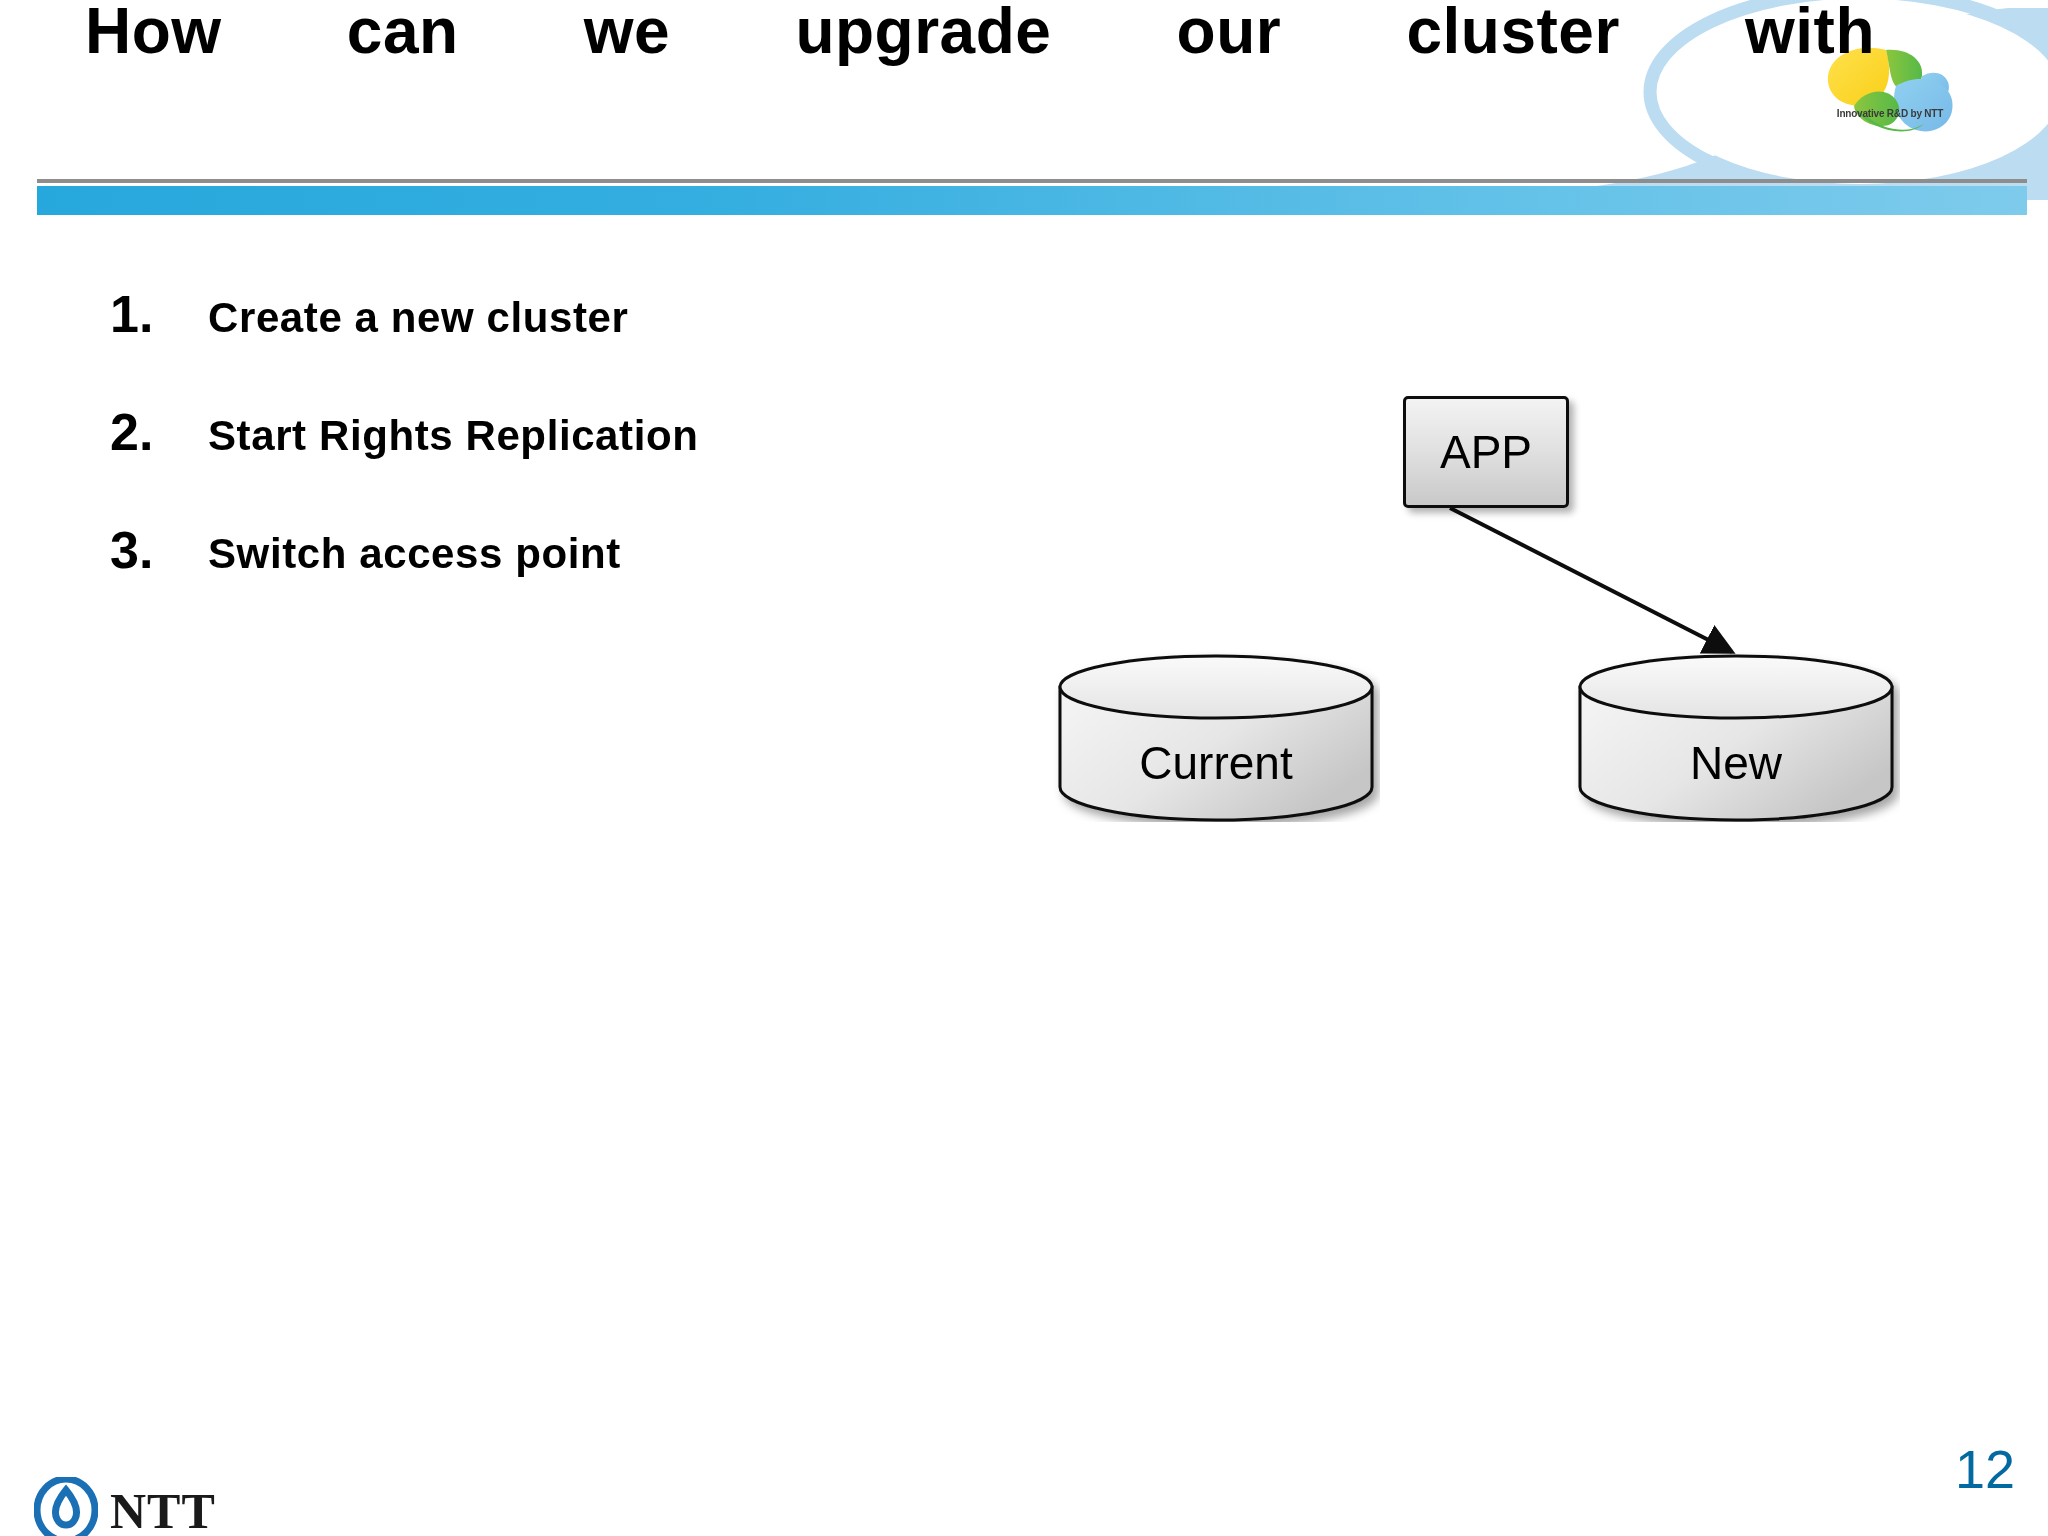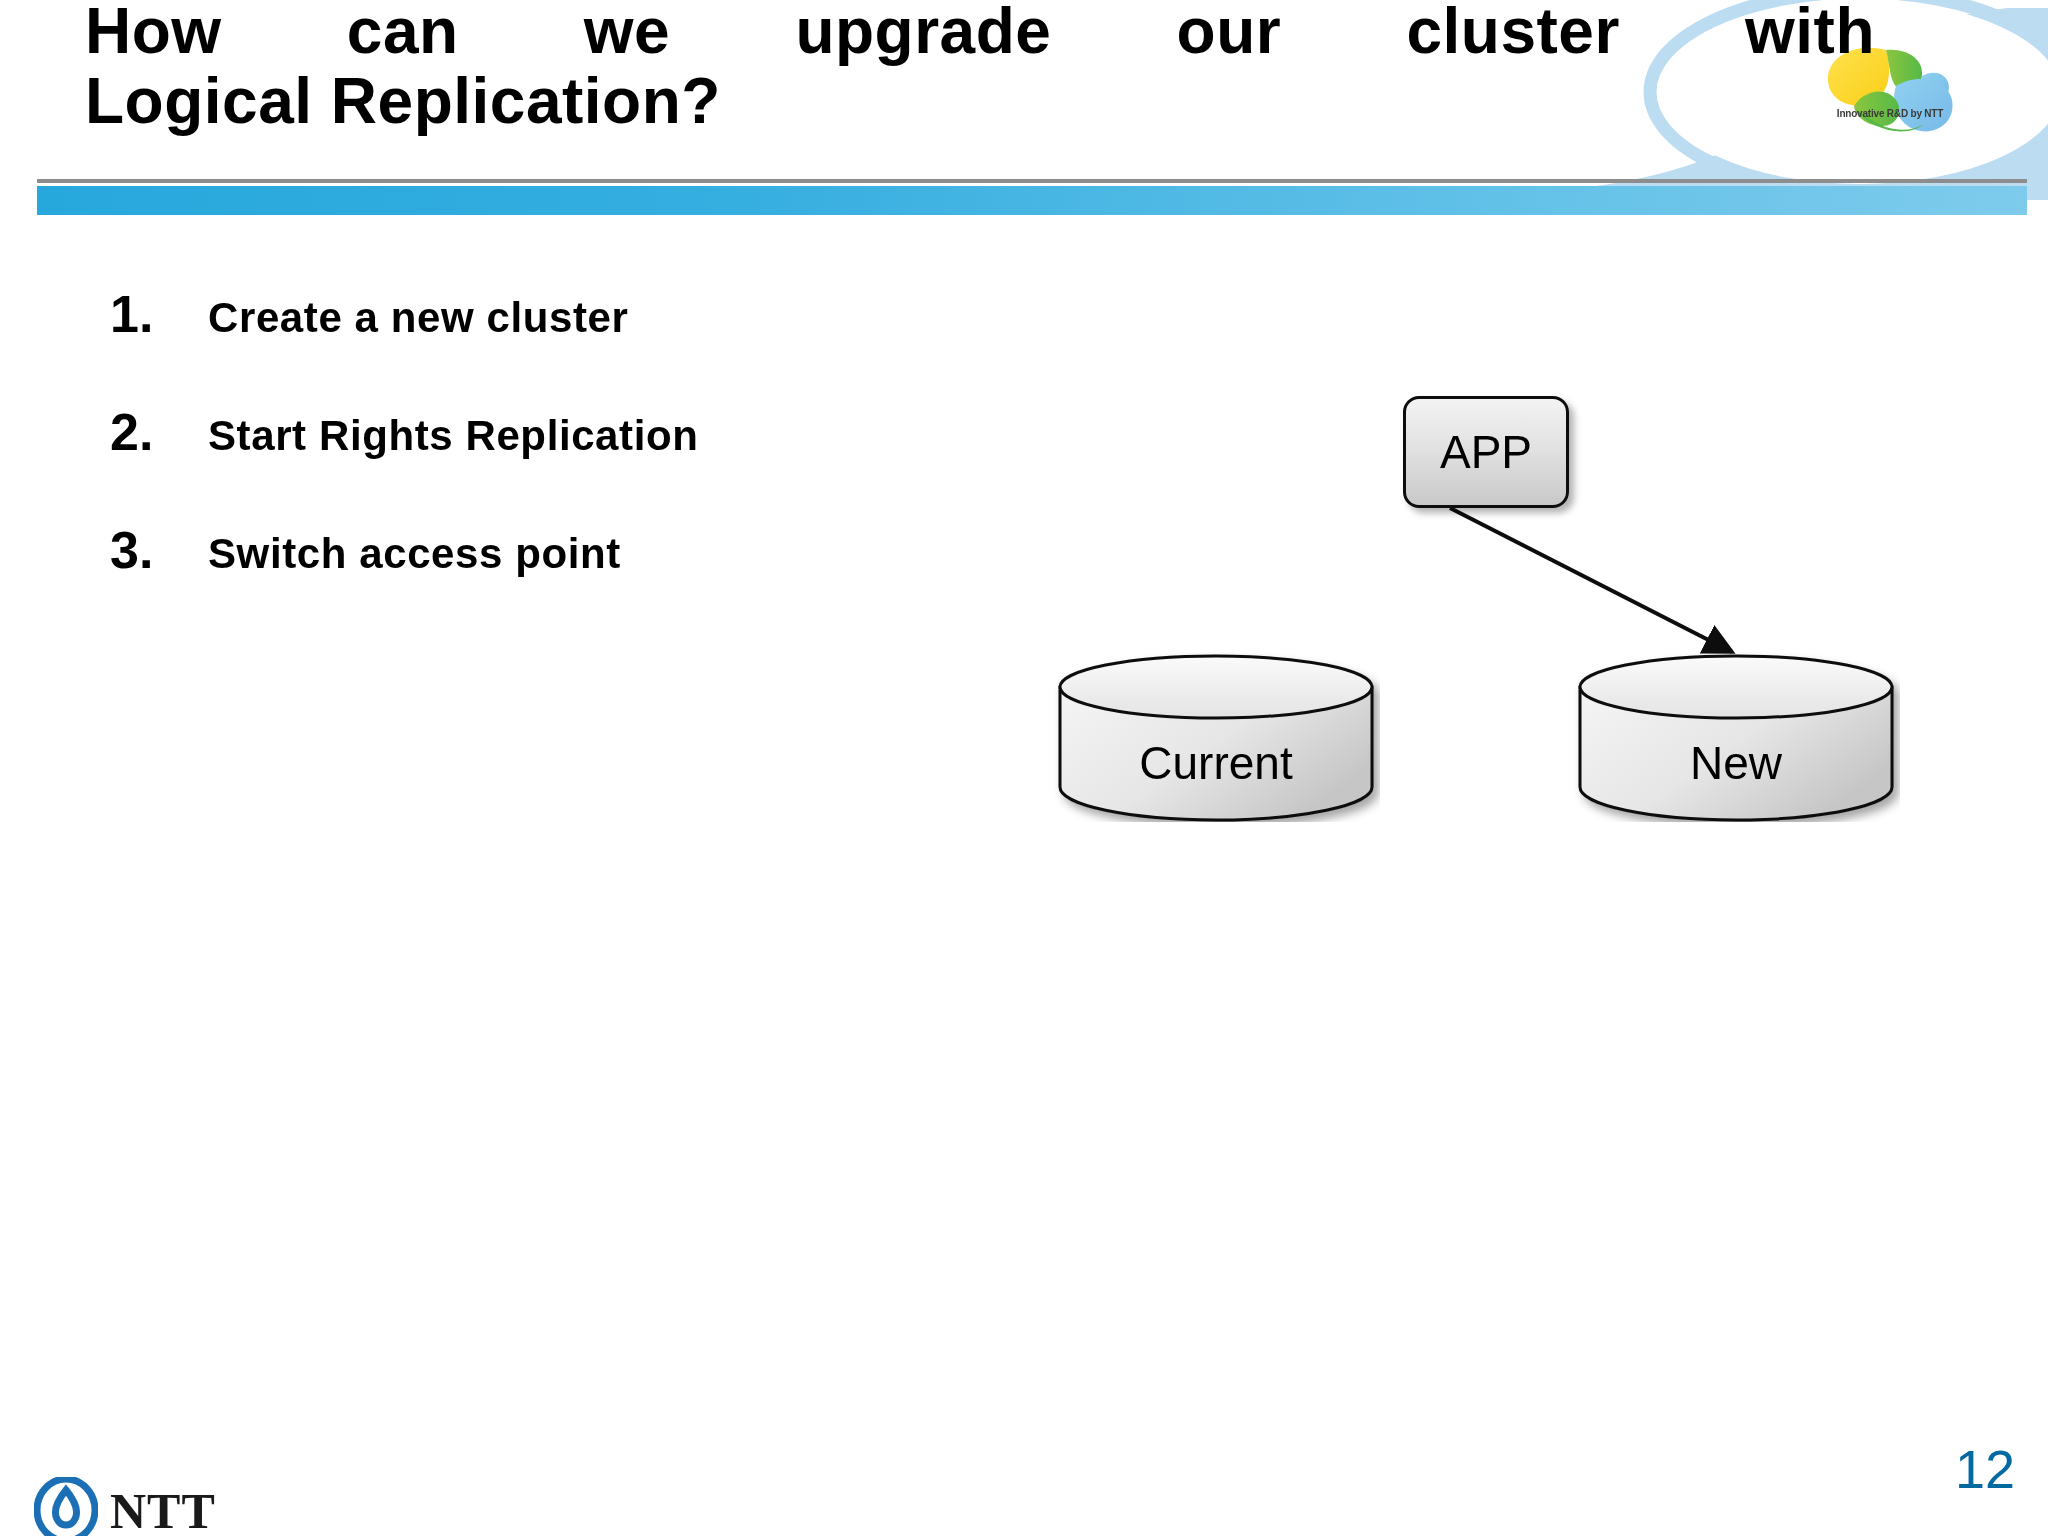--- a/index.html
+++ b/index.html
@@ -134,21 +134,21 @@
     width: 960px;
     height: 480px;
   }
   .app-box {
     position: absolute;
     left: 383px;
     top: 16px;
     width: 160px;
     height: 106px;
     border: 3px solid #0d0d0d;
-    border-radius: 16px;
+    border-radius: 5px;
     background: linear-gradient(to bottom, #f3f3f3 0%, #e2e2e2 45%, #c9c9c9 100%);
     box-shadow: 5px 5px 7px rgba(0,0,0,0.30);
     display: flex;
     align-items: center;
     justify-content: center;
   }
   .app-label {
     font-family: "Liberation Sans", sans-serif;
     font-size: 46px;
     color: #000000;
@@ -270,21 +270,20 @@
       <path d="M132 48 C 142 42 154 44 158 54 C 162 66 152 74 142 72 C 134 70 130 58 132 48 Z" fill="url(#gb)"></path>
       <path d="M106 58 C 128 44 158 52 162 72 C 166 94 146 108 126 102 C 108 96 100 76 106 58 Z" fill="url(#gb)"></path>
       <path d="M64 78 C 74 62 96 58 106 72 C 114 84 106 98 92 98 C 78 98 66 90 64 78 Z" fill="url(#gg)"></path>
       <path d="M64 80 C 82 104 118 110 134 96 C 118 106 96 102 82 92 C 74 87 68 83 64 80 Z" fill="#56b948"></path>
     </svg>
 
     <div class="brand-tagline">Innovative R&amp;D by NTT</div>
 
     <div class="title">
       <span class="title-line">How can we upgrade our cluster with</span>
-      <span class="title-line last">Logical Replication?</span>
     </div>
 
     <div class="header-rule"></div>
     <div class="header-bar"></div>
   </div>
 
   <div class="steps">
     <div class="step">
       <span class="step-num">1.</span>
       <span class="step-text">Create a new cluster</span>

